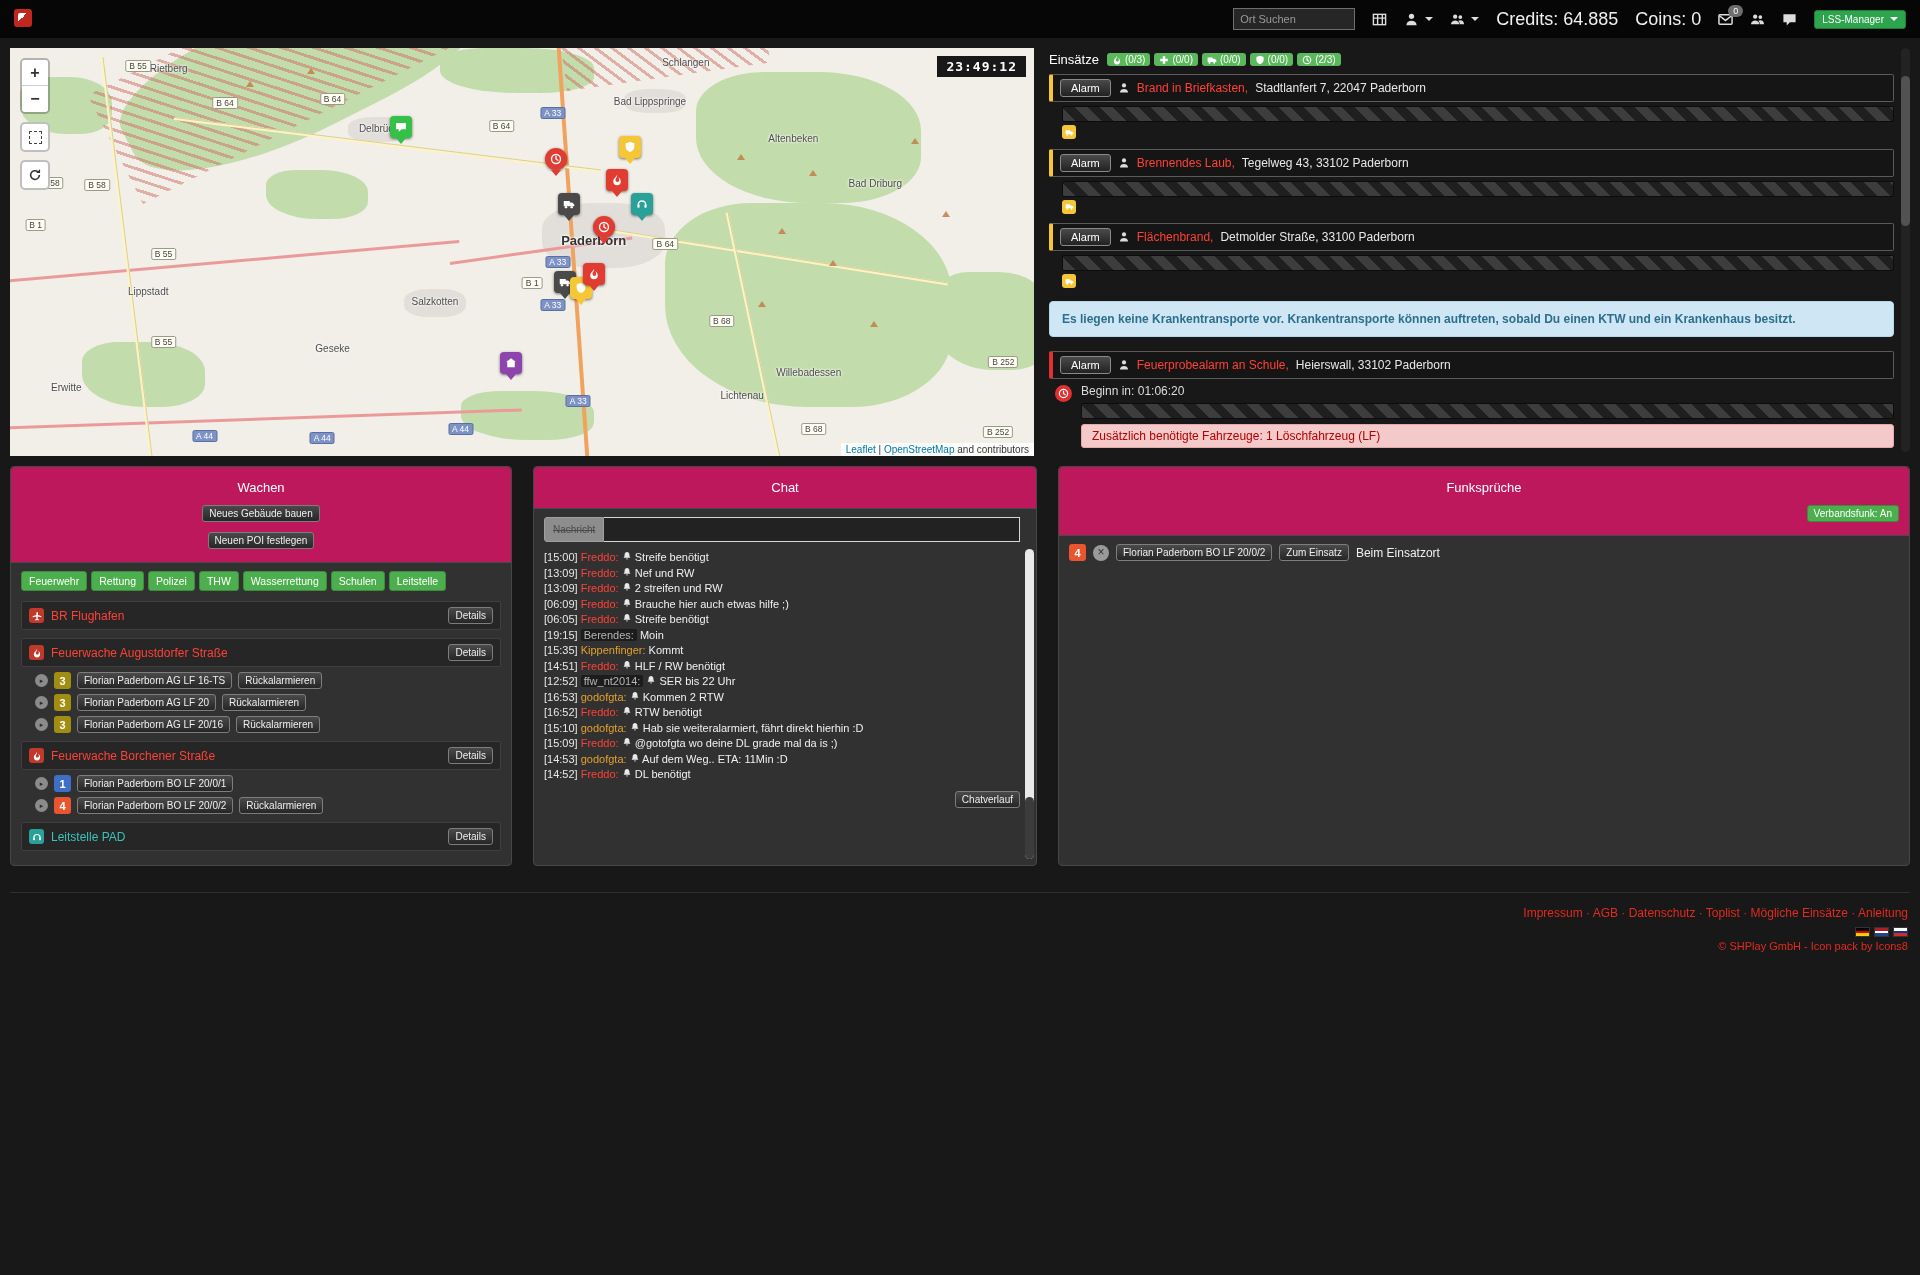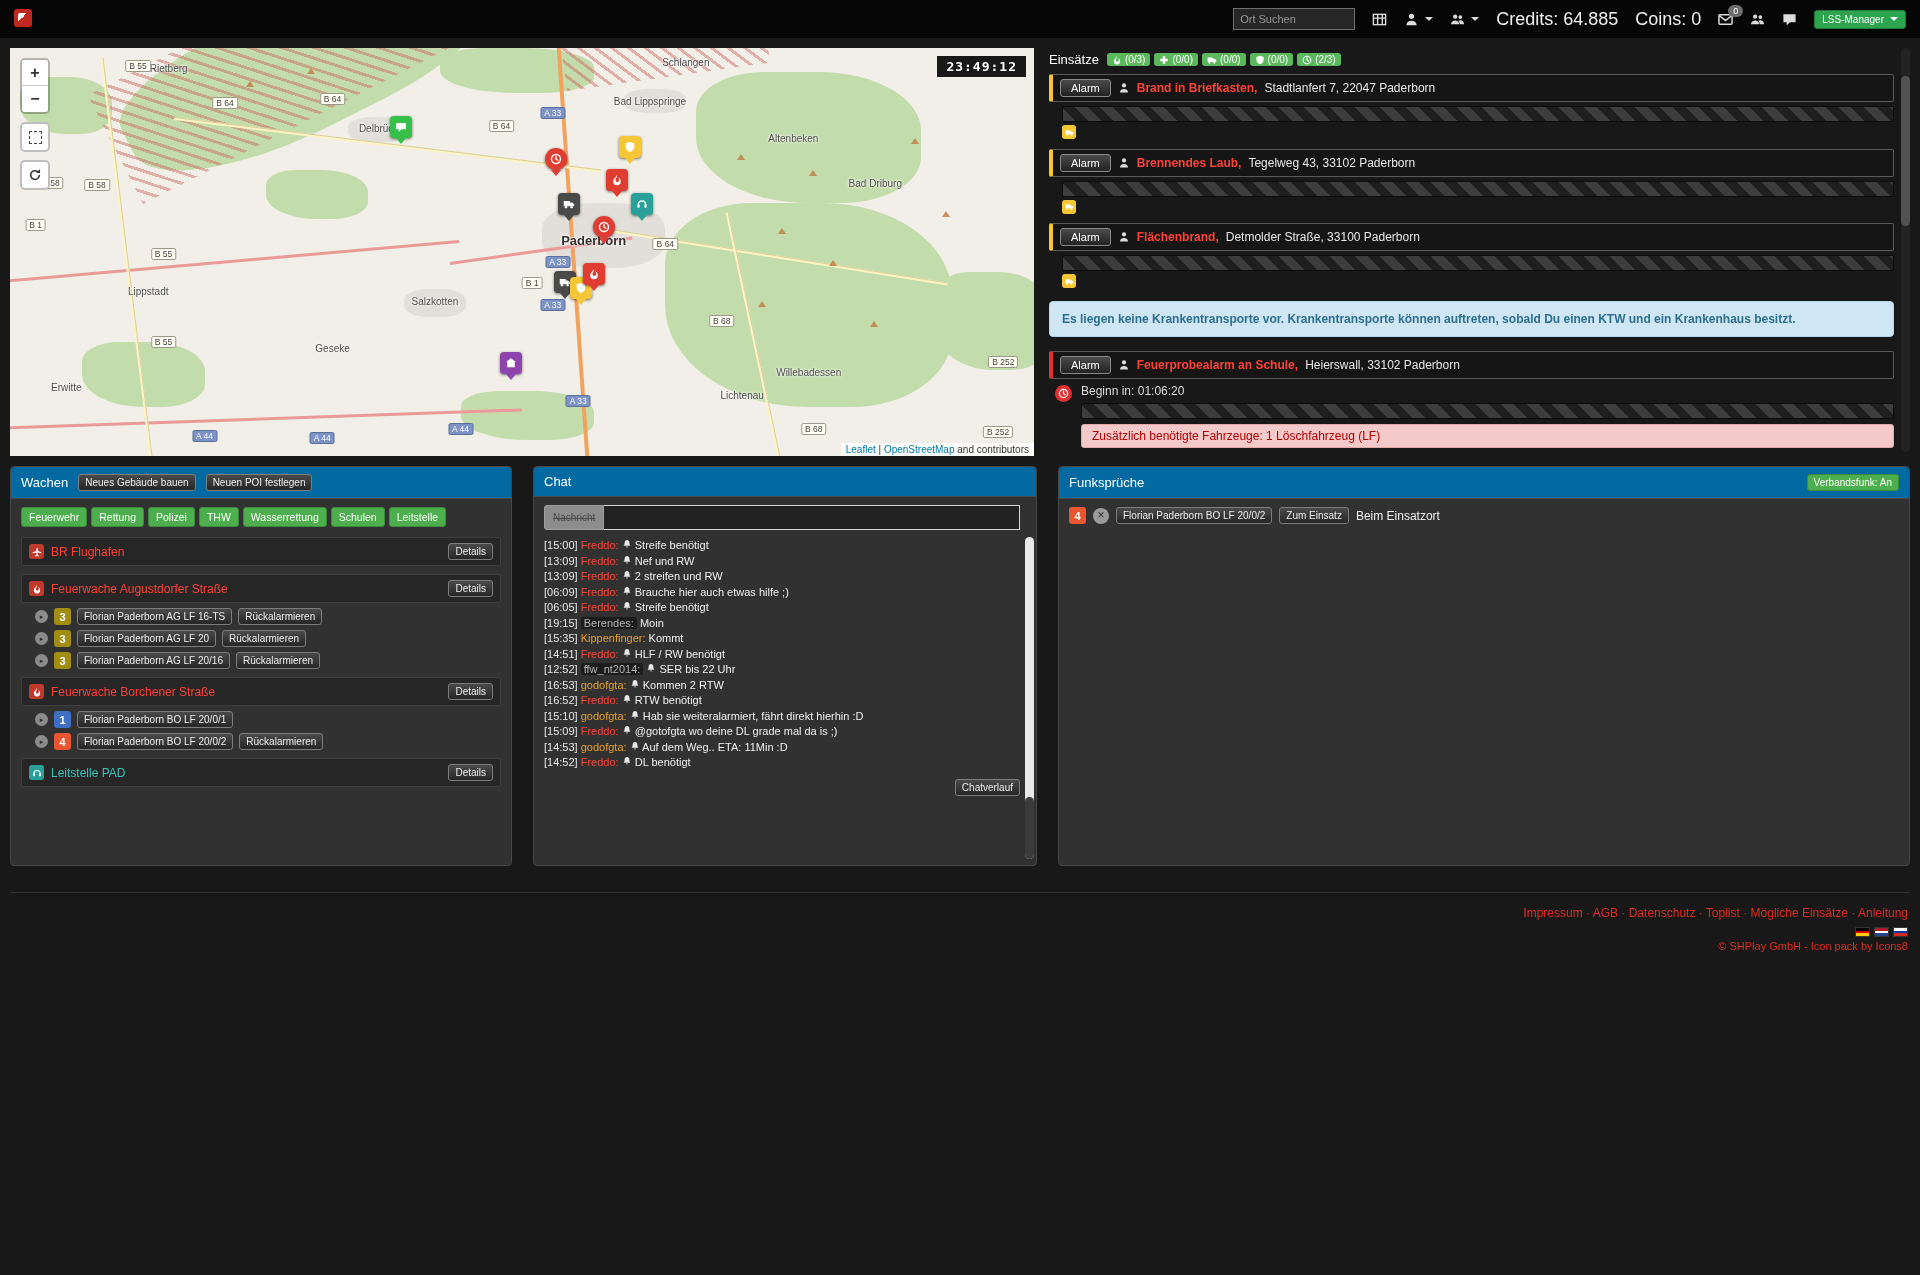--- a/index.html
+++ b/index.html
@@ -84,21 +84,21 @@
   .counter { background:#5cb85c; color:#fff; border-radius:3px; font-size:10px; padding:1px 5px;
     display:inline-flex; align-items:center; gap:3px; }
   .counter svg { width:10px; height:10px; }
   .mission-block { margin-bottom:9px; }
   .mission { background:#151515; border:1px solid #5a5a5a; border-left:4px solid #f5c636; border-radius:2px;
     padding:4px 7px; display:flex; align-items:center; gap:7px; }
   .mission.red { border-left-color:#e03131; }
   .alarm-btn { background:linear-gradient(#4a4a4a,#222); border:1px solid #8a8a8a; color:#fff; font-size:11px;
     padding:2px 10px; border-radius:3px; }
   .mission .icon svg { width:12px; height:12px; color:#ddd; }
-  .mission-name { color:#ff4136; font-size:12px; font-weight:bold; }
+  .mission-name { color:#ff4136; font-size:12px; font-weight:normal; }
   .mission-address { color:#e8e8e8; font-size:12px; }
   .stripe-bar { height:16px; background:repeating-linear-gradient(45deg,#3d3d3d 0 9px,#1f1f1f 9px 18px);
     border:1px solid #0c0c0c; border-radius:2px; }
   .mission-block > .stripe-bar { margin:4px 0 3px 13px; }
   .vehicle-chip { display:inline-flex; width:14px; height:14px; background:#f5c636; border-radius:3px;
     align-items:center; justify-content:center; margin-left:13px; }
   .vehicle-chip svg { width:9px; height:9px; color:#fff; }
   .planned-body { display:flex; gap:9px; margin:5px 0 0 6px; }
   .red-clock { width:17px; height:17px; border-radius:50%; background:#e03131; display:inline-flex; flex:none;
     align-items:center; justify-content:center; margin-top:1px; }
@@ -108,22 +108,22 @@
   .needed-bar { background:#f4c9c9; border:1px solid #e5a9a9; color:#b30000; font-size:12px;
     padding:4px 10px; border-radius:3px; }
   .info-box { background:#cfe7f5; border:1px solid #b4d8ea; color:#2e6e8e; font-size:12px; line-height:1.5;
     padding:8px 12px; border-radius:4px; margin:12px 0 14px;font-weight:bold; }
   .fake-scroll-track { position:absolute; width:9px; border-radius:5px; }
   .mission-track { right:0; top:0; bottom:4px; background:#232323; }
   .mission-track .fake-thumb { position:absolute; top:28px; left:0; width:9px; height:150px; background:#525252; border-radius:5px; }
 
   
   .panel { background:#313131; border:1px solid #474747; border-radius:4px; display:flex; flex-direction:column; }
-  .panel-header { background:#0369a1; border-bottom:1px solid #4a4a4a; border-radius:4px 4px 0 0;
-    padding:7px 10px; display:flex; align-items:center; gap:10px; font-size:13px; color:#fff; }
+  .panel-header { background:#be185d; border-bottom:1px solid #4a4a4a; border-radius:4px 4px 0 0;
+    padding:13px 10px; display:flex; align-items:center; gap:10px; font-size:13px; color:#fff;flex-direction:column; }
   .panel-body { flex:1; position:relative; padding:8px 10px; overflow:hidden; }
   .wachen { width:502px; flex:none; }
   .chat-panel { width:504px; flex:none; }
   .funk { flex:1; }
   .btn-dark { background:linear-gradient(#4a4a4a,#262626); border:1px solid #7d7d7d; color:#eee;
     font-size:11px; padding:3px 9px; border-radius:3px; }
   .btn-xs { font-size:10px; padding:2px 6px; }
   .btn-green { background:#4cae4c; border:1px solid #3d8b3d; color:#fff; border-radius:3px; font-size:10.5px; padding:3px 7px; }
 
   

